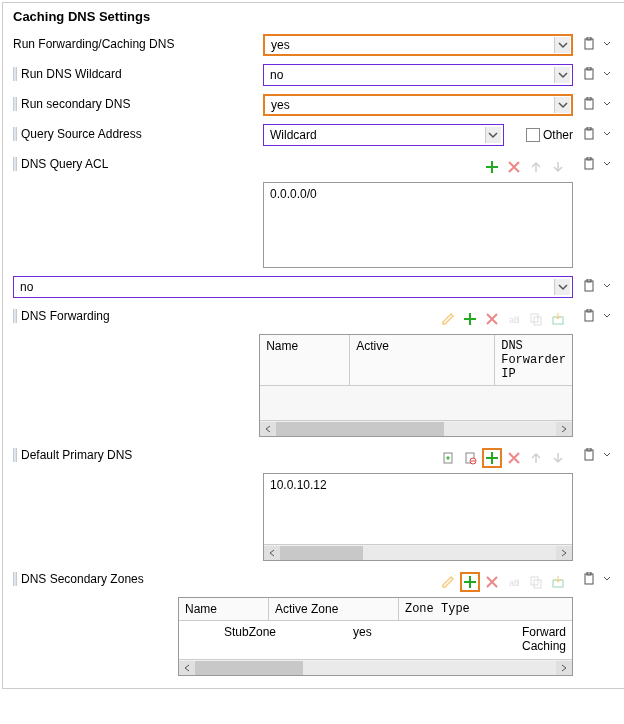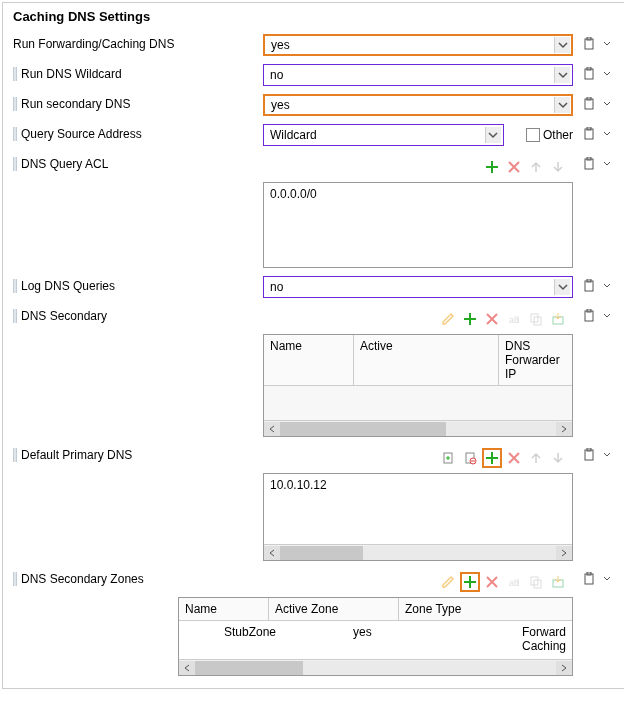--- a/index.html
+++ b/index.html
@@ -24,21 +24,21 @@
 .tbtn { width:20px; height:20px; display:flex; align-items:center; justify-content:center; margin:0 1px; }
 .tbtn.hl { border: 2px solid #e67e22; }
 .listbox { border:1px solid #999; background:#fff; min-height:80px; padding:4px 6px; margin-top:2px; position:relative; }
 .scrollbar { position:absolute; left:0; right:0; bottom:0; height:16px; background:#f0f0f0; border-top:1px solid #ccc; display:flex; align-items:center; }
 .sbL,.sbR { width:16px; height:14px; background:#e0e0e0; display:flex; align-items:center; justify-content:center; }
 .sbtrack { flex:1; height:14px; background:#eaeaea; position:relative; }
 .sbthumb { position:absolute; left:0; top:0; height:14px; width:80px; background:#c8c8c8; }
 .table { border:1px solid #999; margin-top:2px; }
 .thead { display:flex; background:#fafafa; border-bottom:1px solid #ccc; }
 .th { padding:4px 6px; border-right:1px solid #ccc; font-size:12px; }
-.th:last-child { border-right:none; }
+.th:last-child { border-right:none;font-family:Liberation Mono, monospace; }
 .tbody { min-height:50px; background:#f7f7f7; position:relative; padding-bottom:16px;}
 .trow { display:flex; }
 .td { padding:4px 6px; font-size:12px;margin-left:39px; }
 .tbody.white { background:#fff; }
 </style>
 </head>
 <body>
 
 <div class="panel">
 <div class="legend">Caching DNS Settings</div>
@@ -207,24 +207,20 @@
         </span>
     <span class="aux-btn">
           <svg width="8" height="8">
             <path d="M1 2 L4 5 L7 2" fill="none" stroke="#555"></path>
           </svg>
         </span>
   </div>
 </div>
 
 <div class="row">
-  <div class="label-col">
-        <span class="handle"></span>
-        <span>Log DNS Queries</span>
-      </div>
   <div class="field-col">
     <div class="sel">
       <span>no</span>
       <span class="chev">
             <svg width="10" height="10">
               <path d="M1 3 L5 7 L9 3" fill="none" stroke="#555" stroke-width="1.5"></path>
             </svg>
           </span>
     </div>
   </div>
@@ -239,21 +235,21 @@
           <svg width="8" height="8">
             <path d="M1 2 L4 5 L7 2" fill="none" stroke="#555"></path>
           </svg>
         </span>
   </div>
 </div>
 
 <div class="row">
   <div class="label-col">
         <span class="handle"></span>
-        <span>DNS Secondary</span>
+        <span>DNS Forwarding</span>
       </div>
   <div class="field-col">
     <div class="toolbar noborder">
       <span class="tbtn" style="opacity:.5">
             <svg width="14" height="14">
               <path d="M2 12 L4 12 L12 4 L10 2 L2 10 Z" fill="none" stroke="#e90" stroke-width="1.5"></path>
             </svg>
           </span>
       <span class="tbtn">
             <svg width="14" height="14">

